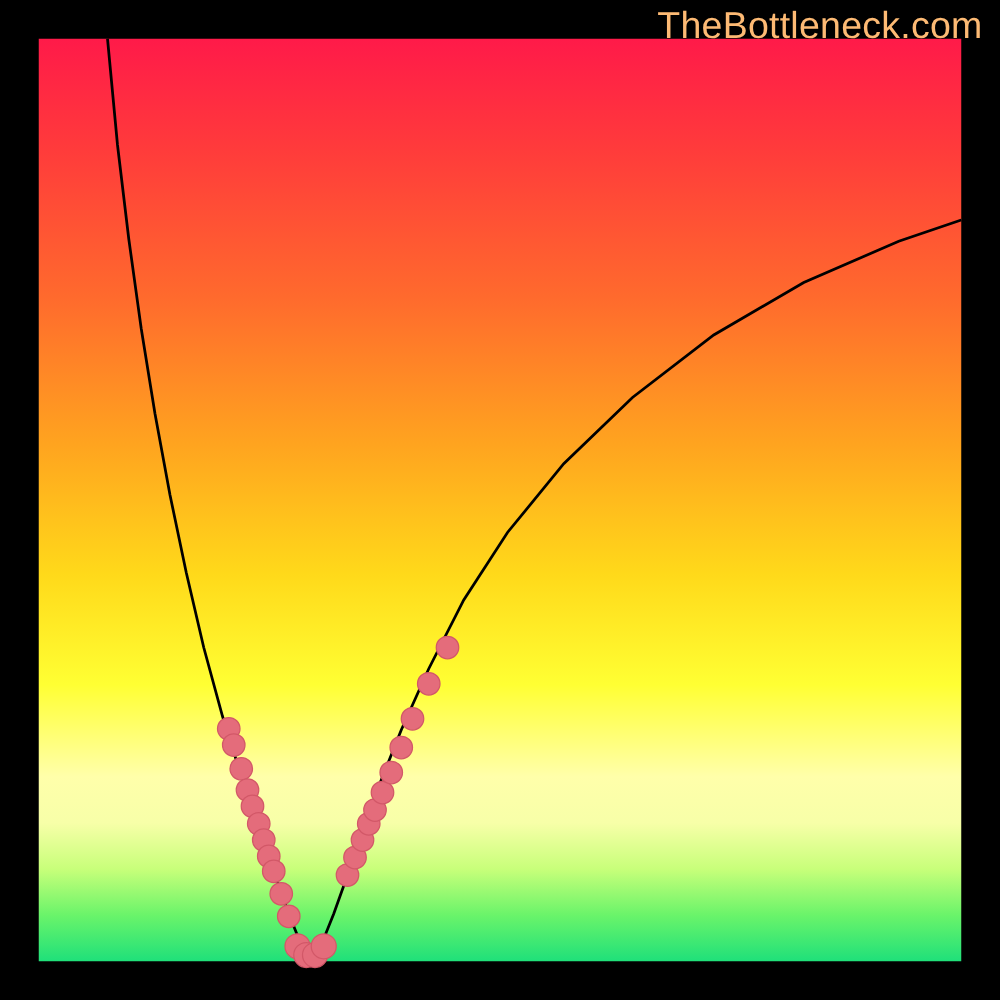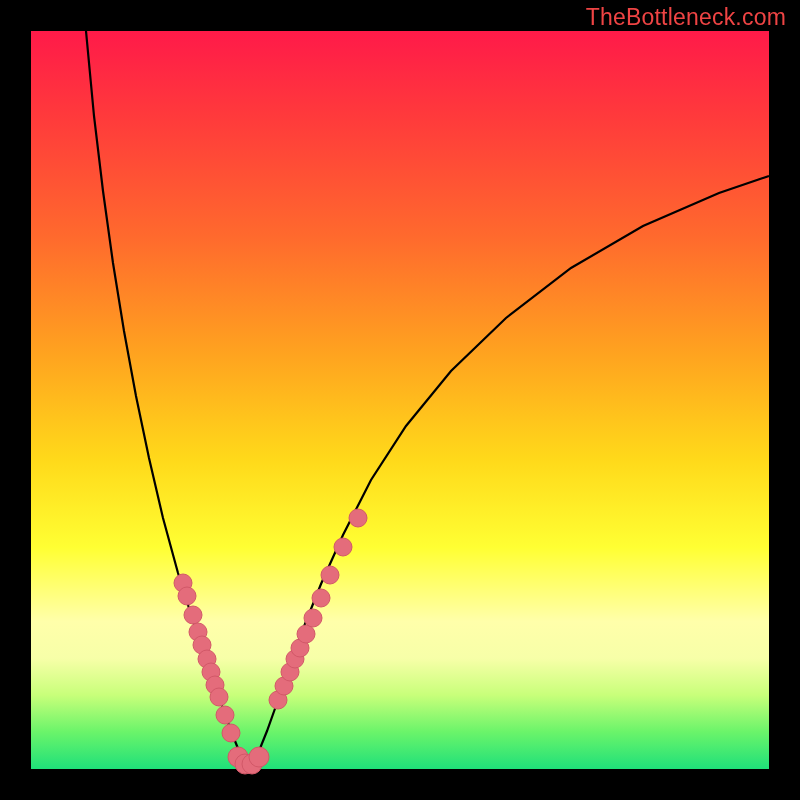--- a/index.html
+++ b/index.html
@@ -27,22 +27,22 @@
       #ffffaa 80%,
       #f7ffa8 85%,
       #c8ff7a 90%,
       #6af46a 95%,
       #1fe07a 100%);
   }
   .watermark {
     position: absolute;
     top: 4px;
     right: 14px;
-    color: #ef4444;
-    font-size: 23px;
+    color: #fdba74;
+    font-size: 30px;
     font-weight: 500;
     letter-spacing: 0.2px;
     z-index: 10;
   }
   svg.plot {
     position: absolute;
     left: 31px;
     top: 31px;
     width: 738px;
     height: 738px;

